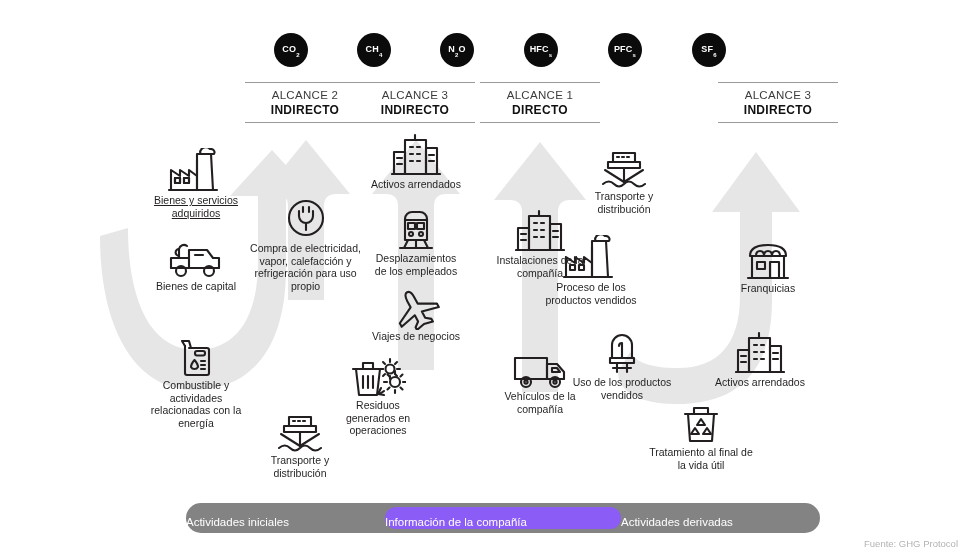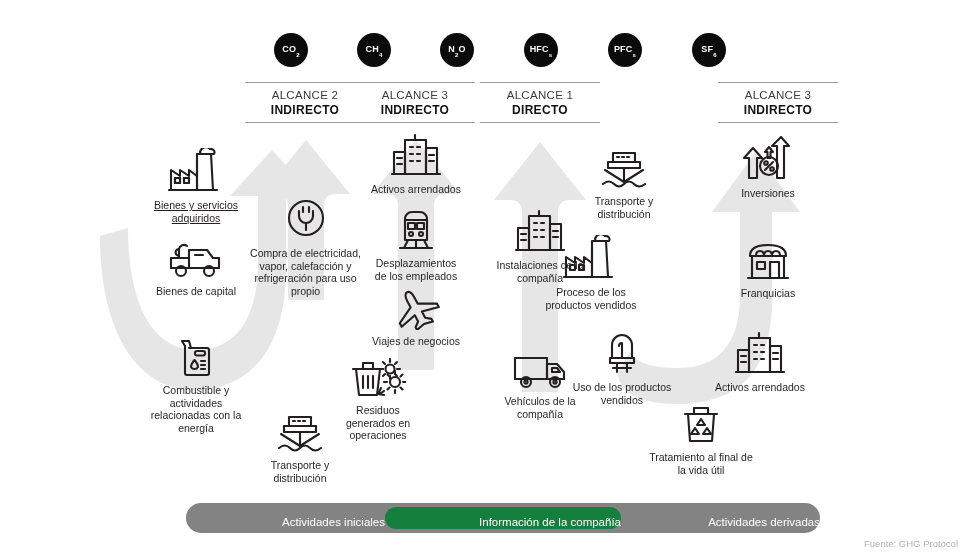--- a/index.html
+++ b/index.html
@@ -37,36 +37,36 @@
   .scope .l1{font-size:11.5px;color:#3c3c3c;letter-spacing:.3px;line-height:15px;}
   .scope .l2{font-size:12px;color:#111;font-weight:700;letter-spacing:.3px;line-height:15px;}
 
   
   .item{
     position:absolute;z-index:3;text-align:center;
     display:flex;flex-direction:column;align-items:center;
   }
   .item .ico{display:block;line-height:0;}
   .item .cap{
-    font-size:10.5px;line-height:12.5px;color:#231f20;margin-top:5px;
+    font-size:10.5px;line-height:12.5px;color:#231f20;
     white-space:pre-line;
   }
 
   
   #legend{
     position:absolute;left:186px;top:503px;width:634px;height:30px;
     background:#838383;border-radius:15px;z-index:5;
     display:flex;align-items:center;
   }
   #legend .seg{
-    flex:1 1 0;text-align:right;font-size:11.5px;color:#ffffff;
+    flex:1 1 0;text-align:left;font-size:11.5px;color:#ffffff;
     line-height:30px;height:22px;
   }
   #legend .seg.center{
-    background:#15803d;border-radius:15px;flex:0 0 236px;
+    background:#8b5cf6;border-radius:15px;flex:0 0 236px;
     color:#ffffff;
   }
   #source{
     position:absolute;right:22px;top:538px;z-index:5;
     font-size:9.5px;color:#b3b3b3;padding-left:44px;
   }
 </style>
 </head>
 <body>
 
@@ -443,34 +443,20 @@
         <path d="M14 10 L14 4 L28 4 L28 10"></path>
         <path d="M21 15 L25 21 L17 21 Z"></path>
         <path d="M15 24 L19 30 L11 30 Z"></path>
         <path d="M27 24 L31 30 L23 30 Z"></path>
       </svg>
     </span>
     <span class="cap">Tratamiento al final de
 la vida útil</span>
   </div>
 
-  <div class="item" style="left:722px;top:136px;width:92px;">
-    <span class="ico">
-      <svg width="54" height="46" viewBox="0 0 54 46" fill="none" stroke="#231f20" stroke-width="2.1" stroke-linecap="round" stroke-linejoin="round">
-        <path d="M8 42 L8 22 L3 22 L12 12 L21 22 L16 22 L16 42 Z"></path>
-        <path d="M42 42 L42 10 L37 10 L46 1 L54 10 L49 10 L49 42 Z" transform="translate(-6,0)"></path>
-        <path d="M24 16 L28 11 L32 16 L29.5 16 L29.5 22 L26.5 22 L26.5 16 Z"></path>
-        <circle cx="28" cy="30" r="9"></circle>
-        <path d="M24 34 L32 26"></path>
-        <circle cx="25" cy="27" r="1.8"></circle>
-          <circle cx="31" cy="33" r="1.8"></circle>
-      </svg>
-    </span>
-    <span class="cap">Inversiones</span>
-  </div>
 
   <div class="item" style="left:722px;top:240px;width:92px;">
     <span class="ico">
       <svg width="52" height="42" viewBox="0 0 52 42" fill="none" stroke="#231f20" stroke-width="2.1" stroke-linecap="round" stroke-linejoin="round">
         <path d="M8 16 q0 -11 18 -11 q18 0 18 11 Z"></path>
         <path d="M14 16 q0 -5 4 -5 q4 0 4 5 M22 16 q0 -5 4 -5 q4 0 4 5 M30 16 q0 -5 4 -5 q4 0 4 5"></path>
         <path d="M10 16 L10 38 L42 38 L42 16"></path>
         <path d="M6 38 L46 38"></path>
         <rect x="15" y="22" width="8" height="7"></rect>
         <path d="M28 38 L28 22 L37 22 L37 38"></path>

